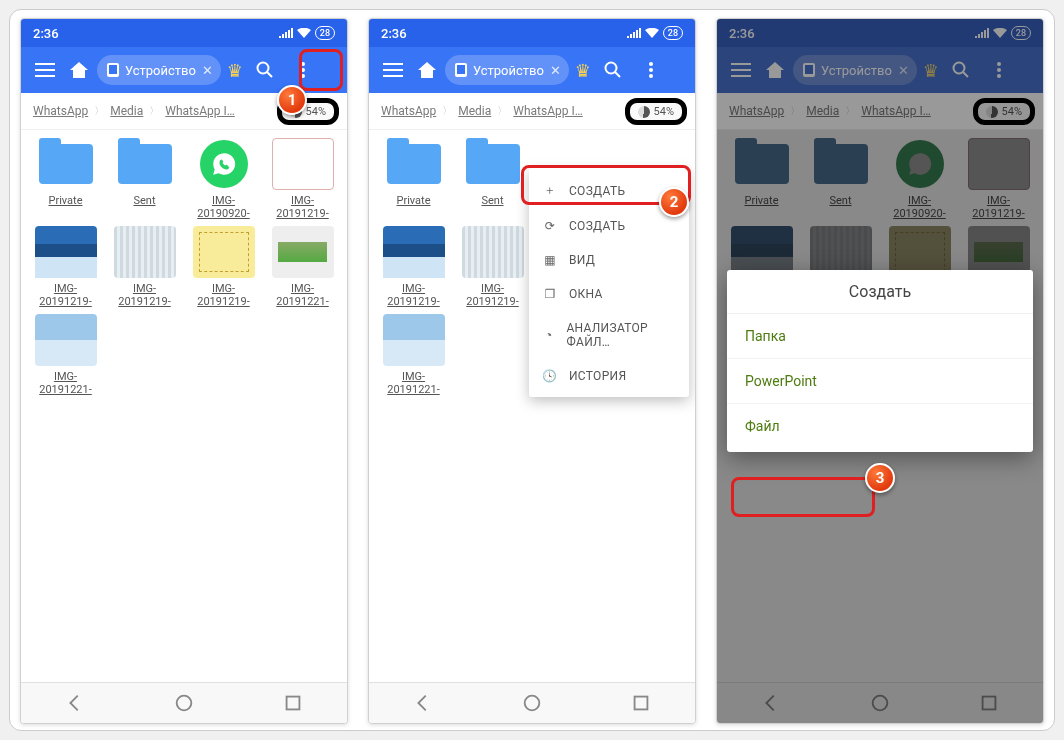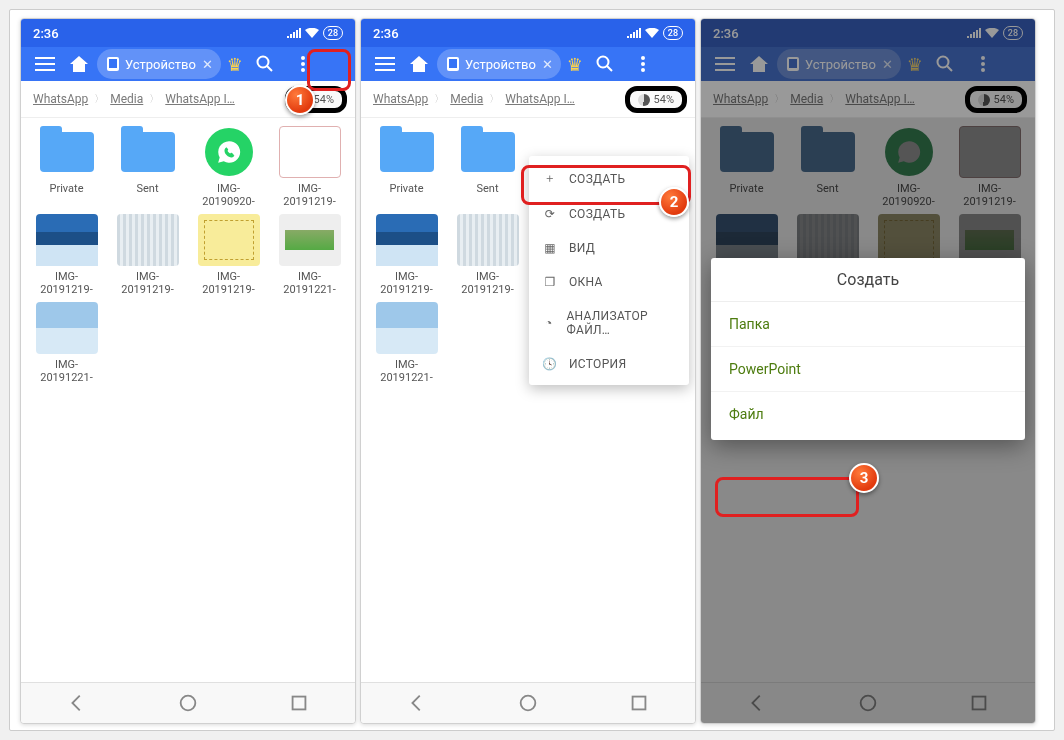--- a/index.html
+++ b/index.html
@@ -11,23 +11,23 @@
     height: 740px;
     display: flex;
     align-items: center;
     justify-content: center;
   }
   .canvas {
     width: 1046px;
     height: 722px;
     background: #fff;
     border: 1px solid #ccc;
-    border-radius: 2px;
+    border-radius: 12px;
     display: flex;
-    gap: 4px;
+    gap: 20px;
     padding: 8px 10px;
     box-sizing: border-box;
   }
   .phone {
     width: 334px;
     height: 100%;
     background: #fff;
     border: 1px solid #d0d0d0;
     border-radius: 4px;
     box-shadow: 0 1px 4px rgba(0,0,0,.15);
@@ -45,21 +45,21 @@
     justify-content: space-between;
     padding: 0 12px;
     font-size: 13px;
     font-weight: 500;
   }
   .statusbar .right { display: flex; align-items: center; gap: 4px; font-size: 11px; }
   .battery-pill {
     border: 1px solid #fff; border-radius: 8px; padding: 0 4px; font-size: 9px; line-height: 12px;
   }
   .appbar {
-    height: 34px;
+    height: 46px;
     background: #3774f6;
     display: flex;
     align-items: center;
     padding: 0 8px;
     gap: 6px;
     color: #fff;
   }
   .icon-btn {
     width: 32px; height: 32px; display: flex; align-items: center; justify-content: center;
     color: #fff; border-radius: 4px;
@@ -126,21 +126,21 @@
     display: flex; align-items: center; justify-content: center;
   }
   .folder-shape {
     width: 54px; height: 40px; background: #56a8f7;
     border-radius: 4px; position: relative;
   }
   .folder-shape::before {
     content: ""; position: absolute; top: -6px; left: 0;
     width: 22px; height: 10px; background: #56a8f7; border-radius: 3px 3px 0 0;
   }
-  .label { height: 28px; overflow: hidden; padding: 0 2px; }
+  .label { height: 28px; overflow: hidden; padding: 0 2px; text-decoration: underline; }
   .img-a { background: linear-gradient(#2a6cb5 0 35%, #1c4f87 35% 65%, #0d2f54 65% 100%); position: relative;}
   .img-a::after{content:"";position:absolute;bottom:0;left:0;right:0;height:40%;background:#cfe4f4;}
   .img-b { background: repeating-linear-gradient(90deg,#cfd9e0 0 3px,#e8eef2 3px 6px); }
   .img-c { background:#f8ec9a; position:relative; }
   .img-c::before{content:"";position:absolute;inset:6px;border:1px dashed #c0a030;}
   .img-d { background:#eee; position:relative; }
   .img-d::before{content:"";position:absolute;left:10%;top:30%;width:80%;height:40%;background:linear-gradient(#8a6,#5a4);}
   .img-e { background: linear-gradient(#9ec8ea 0 50%, #d7e9f6 50% 100%); }
   .img-text { background:#fff; border:1px solid #e0b0b0; box-sizing:border-box; padding:4px; }
   .img-text span{display:block;height:2px;background:#c85050;margin:2px 0;border-radius:1px;}

